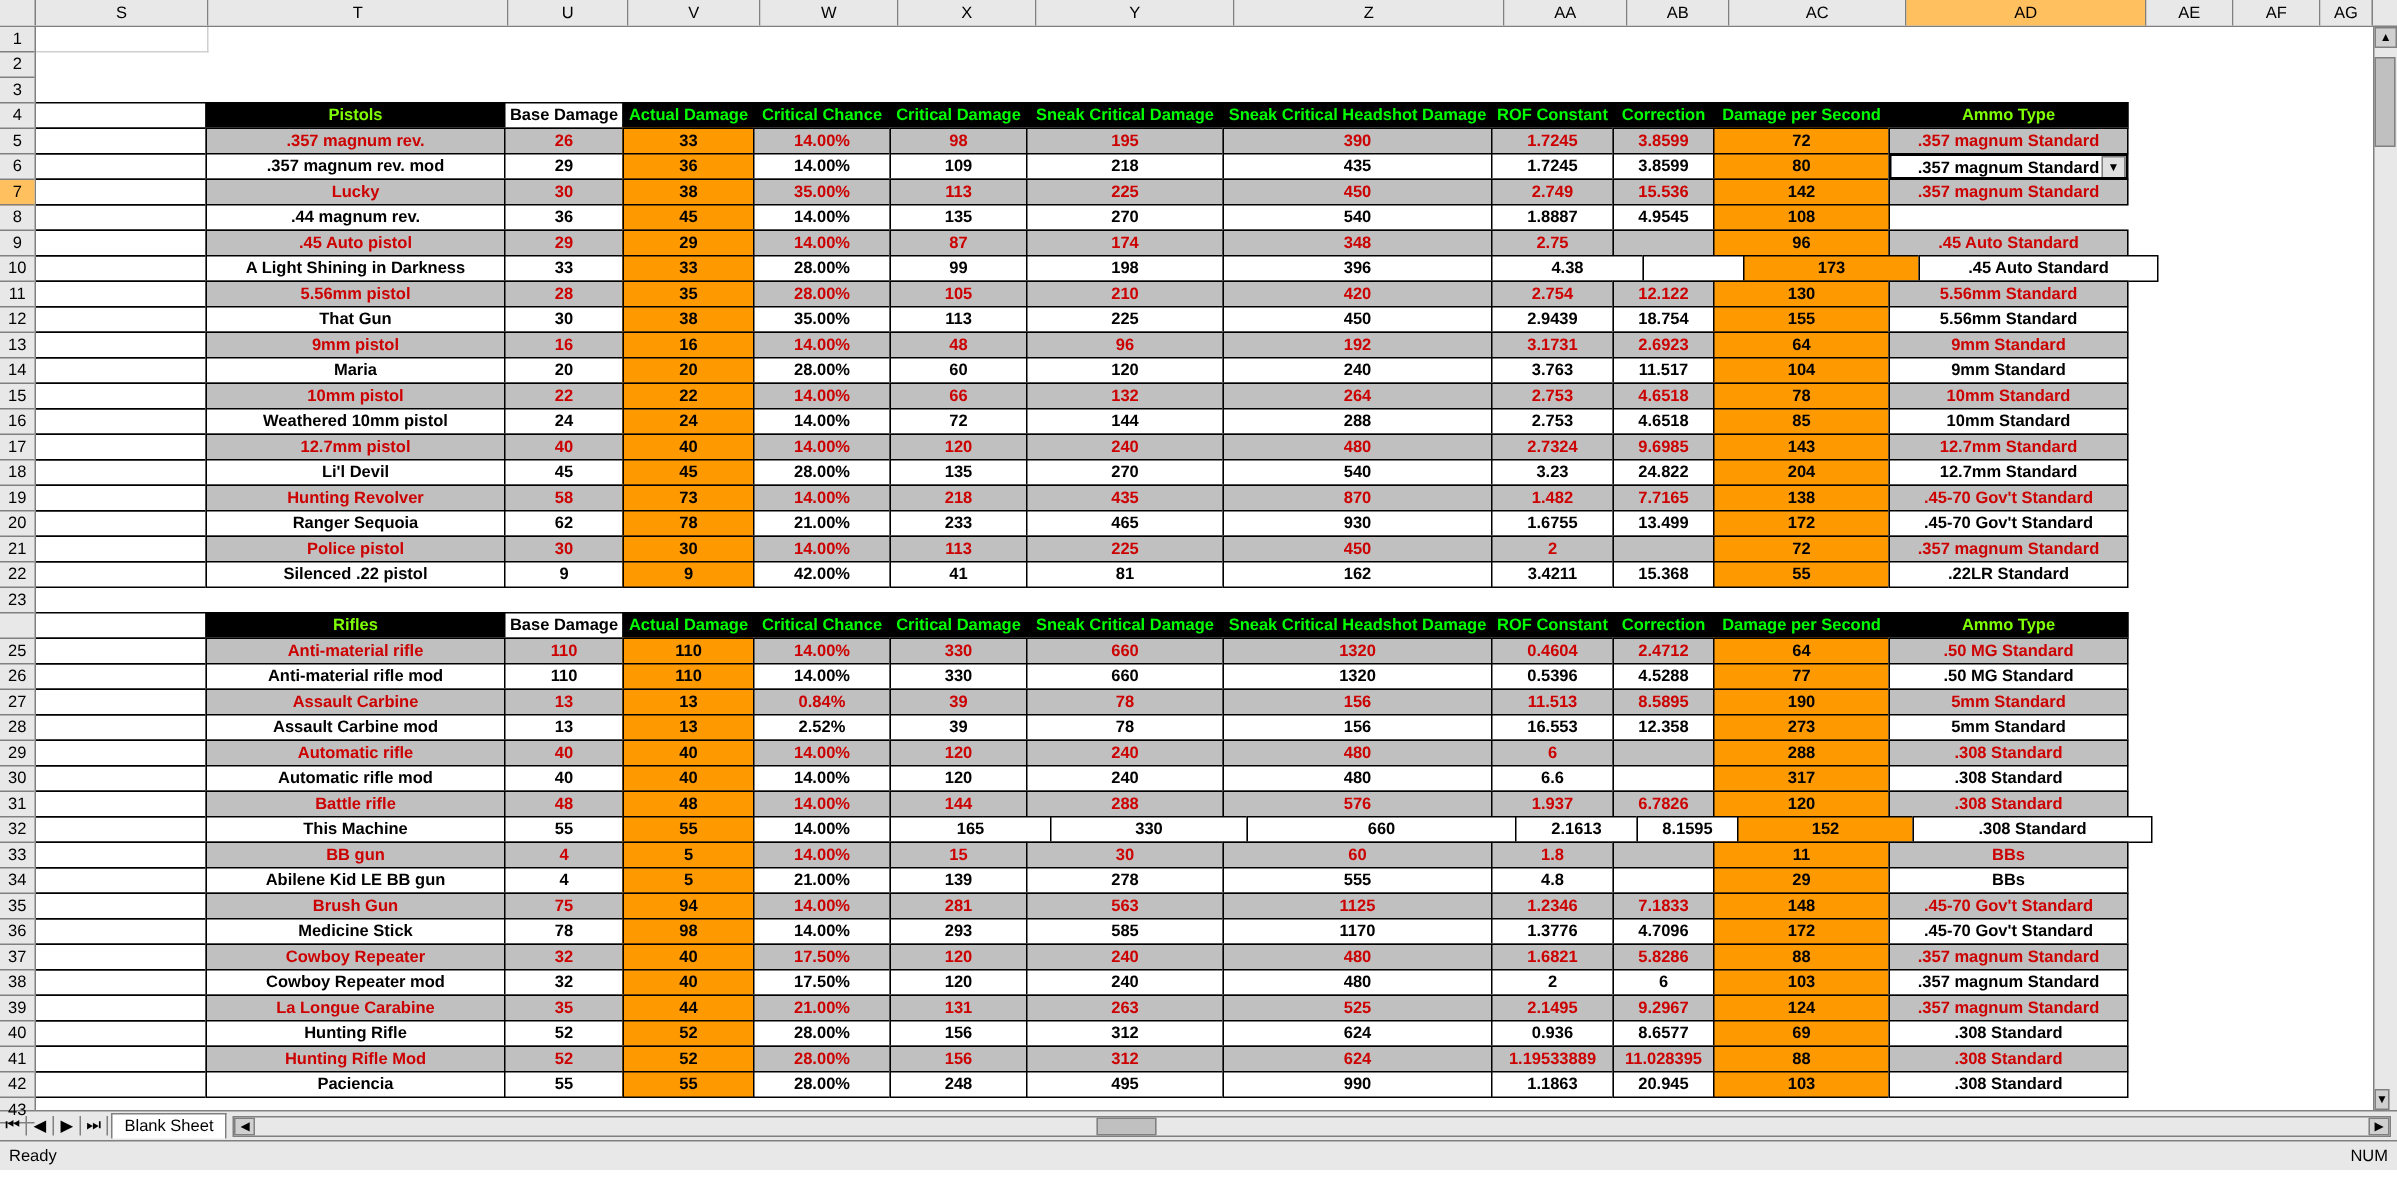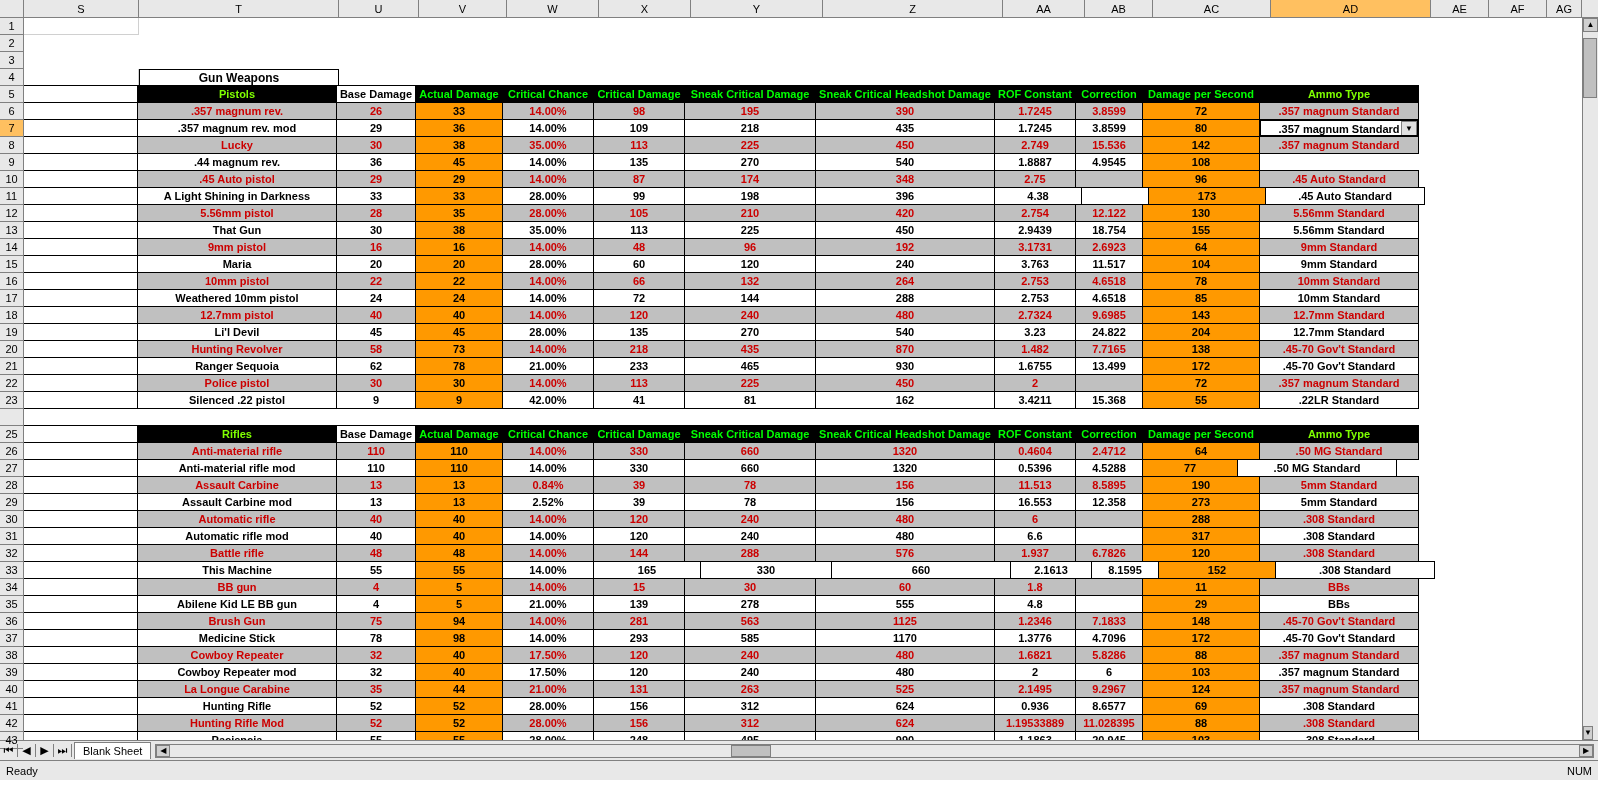--- a/index.html
+++ b/index.html
@@ -103,24 +103,20 @@
       <div>41</div>
       <div>42</div>
       <div>43</div>
     </div>
   <div class="sheet" id="sheet">
       <div class="row">
         <div class="cell " style="width: 115px;"></div>
       </div>
       <div class="row"></div>
       <div class="row"></div>
-      <div class="row">
-        <div class="cell " style="width: 115px;"></div>
-        <div class="cell title-cell" style="width: 200px;">Gun Weapons</div>
-      </div>
       <div class="row tbl">
         <div class="cell " style="width: 115px;"></div>
         <div class="cell hdr-black" style="width: 200px; color: rgb(127, 255, 0);">Pistols</div>
         <div class="cell white" style="width: 80px;">Base Damage</div>
         <div class="cell hdr-black-g" style="width: 88px;">Actual Damage</div>
         <div class="cell hdr-black-g" style="width: 92px;">Critical Chance</div>
         <div class="cell hdr-black-g" style="width: 92px;">Critical Damage</div>
         <div class="cell hdr-black-g" style="width: 132px;">Sneak Critical Damage</div>
         <div class="cell hdr-black-g" style="width: 180px;">Sneak Critical Headshot Damage</div>
         <div class="cell hdr-black-g" style="width: 82px;">ROF Constant</div>
@@ -200,21 +196,21 @@
       </div>
       <div class="row tbl">
         <div class="cell " style="width: 115px;"></div>
         <div class="cell white" style="width: 200px;">A Light Shining in Darkness</div>
         <div class="cell white" style="width: 80px;">33</div>
         <div class="cell orange" style="width: 88px;">33</div>
         <div class="cell white" style="width: 92px;">28.00%</div>
         <div class="cell white" style="width: 92px;">99</div>
         <div class="cell white" style="width: 132px;">198</div>
         <div class="cell white" style="width: 180px;">396</div>
-        <div class="cell white" style="width: 88px;">4.38</div>
+        <div class="cell white" style="width: 102px;">4.38</div>
         <div class="cell white" style="width: 68px;"></div>
         <div class="cell orange" style="width: 118px;">173</div>
         <div class="cell white" style="width: 160px;">.45 Auto Standard</div>
       </div>
       <div class="row tbl">
         <div class="cell " style="width: 115px;"></div>
         <div class="cell gray redtxt" style="width: 200px;">5.56mm pistol</div>
         <div class="cell gray redtxt" style="width: 80px;">28</div>
         <div class="cell orange" style="width: 88px;">35</div>
         <div class="cell gray redtxt" style="width: 92px;">28.00%</div>
@@ -413,21 +409,21 @@
         <div class="cell " style="width: 115px;"></div>
         <div class="cell white" style="width: 200px;">Anti-material rifle mod</div>
         <div class="cell white" style="width: 80px;">110</div>
         <div class="cell orange" style="width: 88px;">110</div>
         <div class="cell white" style="width: 92px;">14.00%</div>
         <div class="cell white" style="width: 92px;">330</div>
         <div class="cell white" style="width: 132px;">660</div>
         <div class="cell white" style="width: 180px;">1320</div>
         <div class="cell white" style="width: 82px;">0.5396</div>
         <div class="cell white" style="width: 68px;">4.5288</div>
-        <div class="cell orange" style="width: 96px;">77</div>
+        <div class="cell orange" style="width: 118px;">77</div>
         <div class="cell white" style="width: 160px;">.50 MG Standard</div>
       </div>
       <div class="row tbl">
         <div class="cell " style="width: 115px;"></div>
         <div class="cell gray redtxt" style="width: 200px;">Assault Carbine</div>
         <div class="cell gray redtxt" style="width: 80px;">13</div>
         <div class="cell orange" style="width: 88px;">13</div>
         <div class="cell gray redtxt" style="width: 92px;">0.84%</div>
         <div class="cell gray redtxt" style="width: 92px;">39</div>
         <div class="cell gray redtxt" style="width: 132px;">78</div>

